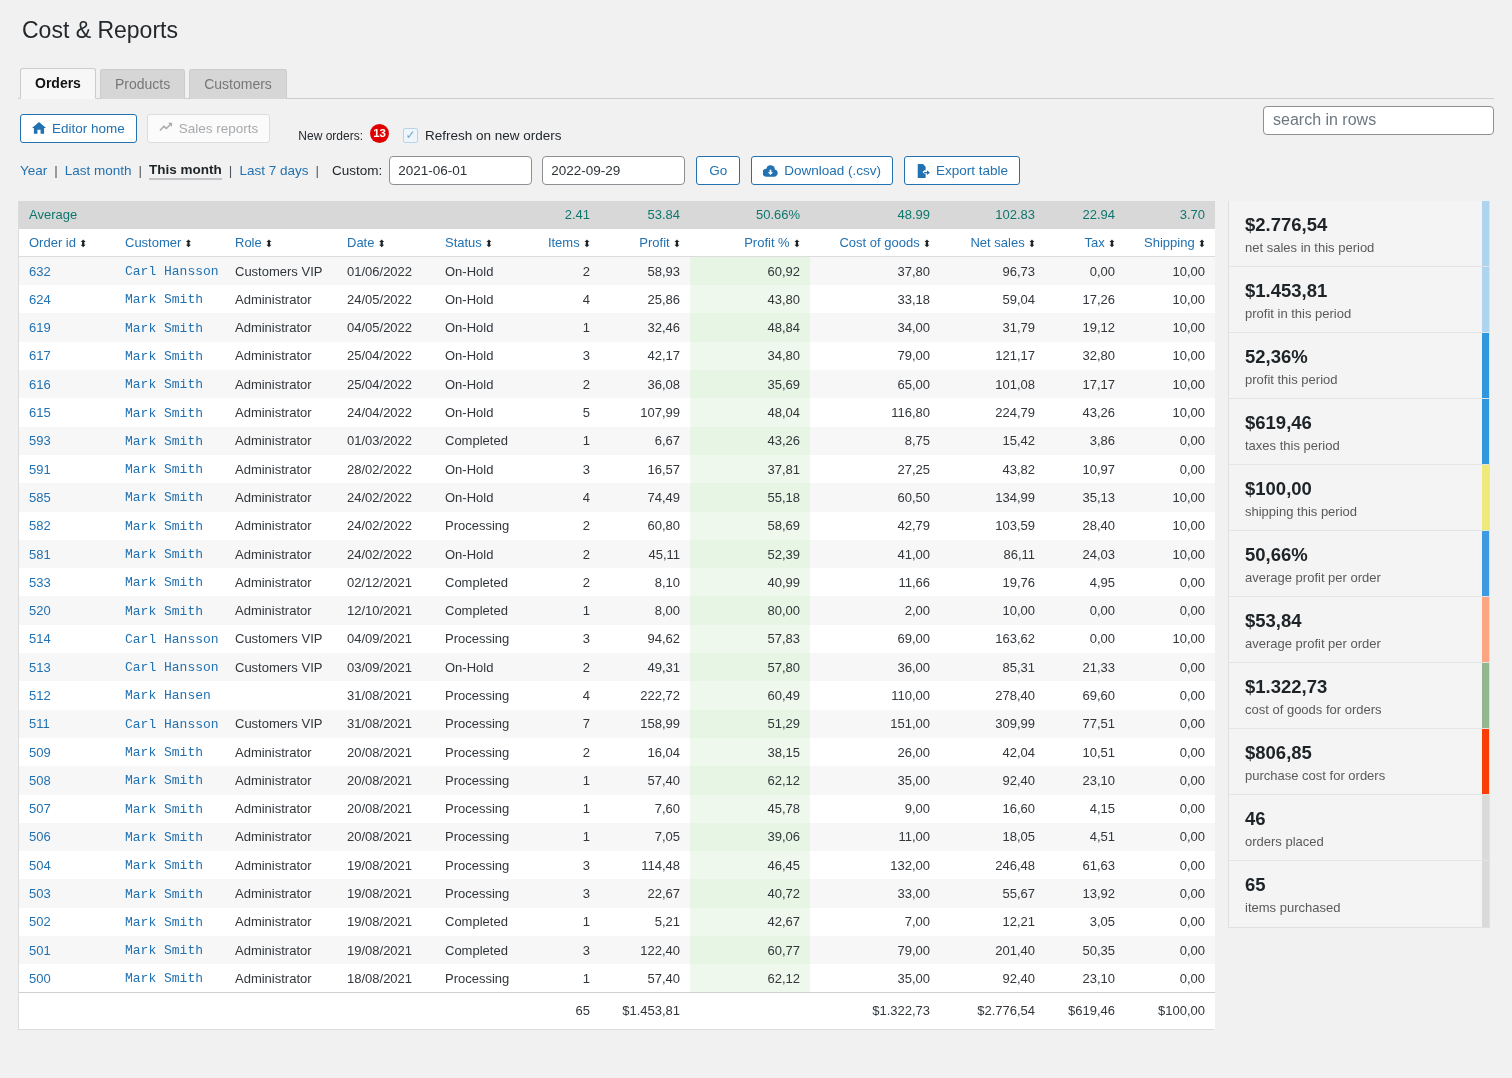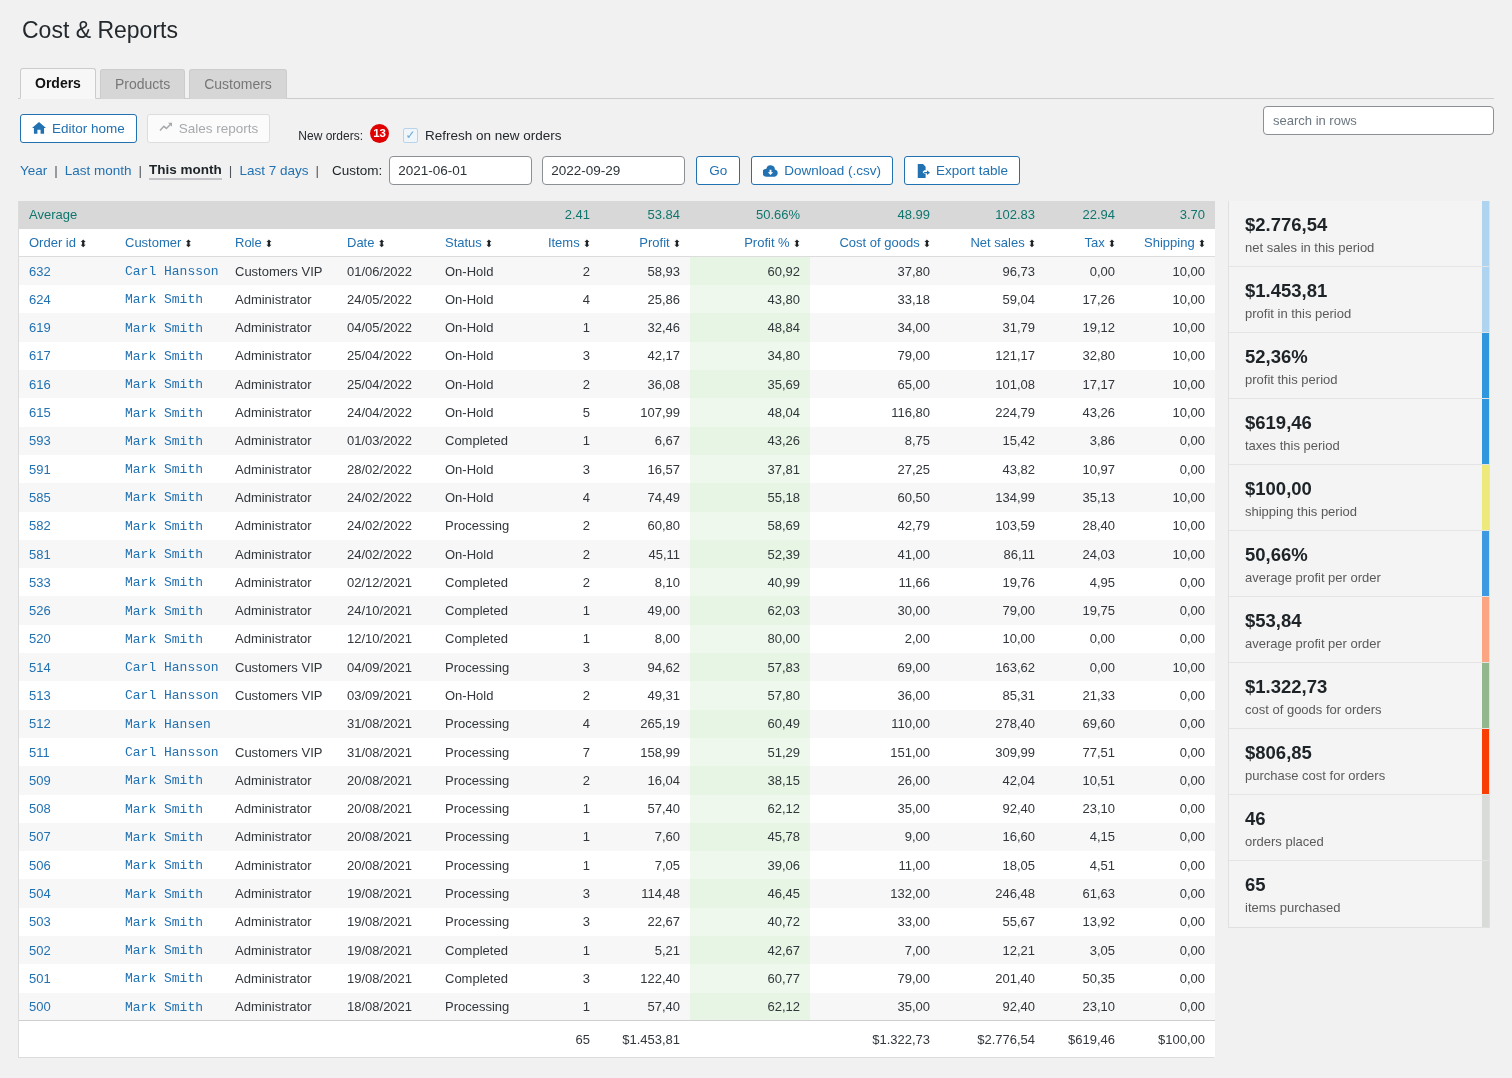--- a/index.html
+++ b/index.html
@@ -64,21 +64,21 @@
     width: 15px; height: 15px; border: 1px solid #b9d4ea; background: #eef6fc;
     border-radius: 2px; display: inline-flex; align-items: center; justify-content: center;
     color: #6fa8d4; font-size: 12px; line-height: 1;
   }
   .chk-label { font-size: 13.5px; color: #23282d; }
 
   .search-box {
     position: absolute; right: 0px; top: -7px;
     width: 231px; height: 29px;
     border: 1px solid #8c8f94; border-radius: 4px;
-    background: #fff; font-size: 13px; color: #50575e;
+    background: #fff; font-size: 16px; color: #50575e;
     padding: 8px 9px; outline: none; font-family: "Liberation Sans", sans-serif;
   }
   .search-box::placeholder { color: #6c7781; }
 
   
   .filter-row {
     display: flex; align-items: center; margin-top: 13px;
     padding-left: 2px; height: 30px; font-size: 13.5px; gap: 0;
   }
   .flink { color: #2271b1; cursor: pointer; }
@@ -447,34 +447,20 @@
               <td class="status">Completed</td>
               <td class="num">2</td>
               <td class="num">8,10</td>
               <td class="pct">40,99</td>
               <td class="num">11,66</td>
               <td class="num">19,76</td>
               <td class="num">4,95</td>
               <td class="num">0,00</td>
             </tr>
             <tr>
-              <td class="oid"><a>526</a></td>
-              <td class="cust"><a>Mark Smith</a></td>
-              <td class="role">Administrator</td>
-              <td class="date">24/10/2021</td>
-              <td class="status">Completed</td>
-              <td class="num">1</td>
-              <td class="num">49,00</td>
-              <td class="pct">62,03</td>
-              <td class="num">30,00</td>
-              <td class="num">79,00</td>
-              <td class="num">19,75</td>
-              <td class="num">0,00</td>
-            </tr>
-            <tr>
               <td class="oid"><a>520</a></td>
               <td class="cust"><a>Mark Smith</a></td>
               <td class="role">Administrator</td>
               <td class="date">12/10/2021</td>
               <td class="status">Completed</td>
               <td class="num">1</td>
               <td class="num">8,00</td>
               <td class="pct">80,00</td>
               <td class="num">2,00</td>
               <td class="num">10,00</td>
@@ -509,21 +495,21 @@
               <td class="num">21,33</td>
               <td class="num">0,00</td>
             </tr>
             <tr>
               <td class="oid"><a>512</a></td>
               <td class="cust"><a>Mark Hansen</a></td>
               <td class="role"></td>
               <td class="date">31/08/2021</td>
               <td class="status">Processing</td>
               <td class="num">4</td>
-              <td class="num">265,19</td>
+              <td class="num">222,72</td>
               <td class="pct">60,49</td>
               <td class="num">110,00</td>
               <td class="num">278,40</td>
               <td class="num">69,60</td>
               <td class="num">0,00</td>
             </tr>
             <tr>
               <td class="oid"><a>511</a></td>
               <td class="cust"><a>Carl Hansson</a></td>
               <td class="role">Customers VIP</td>

